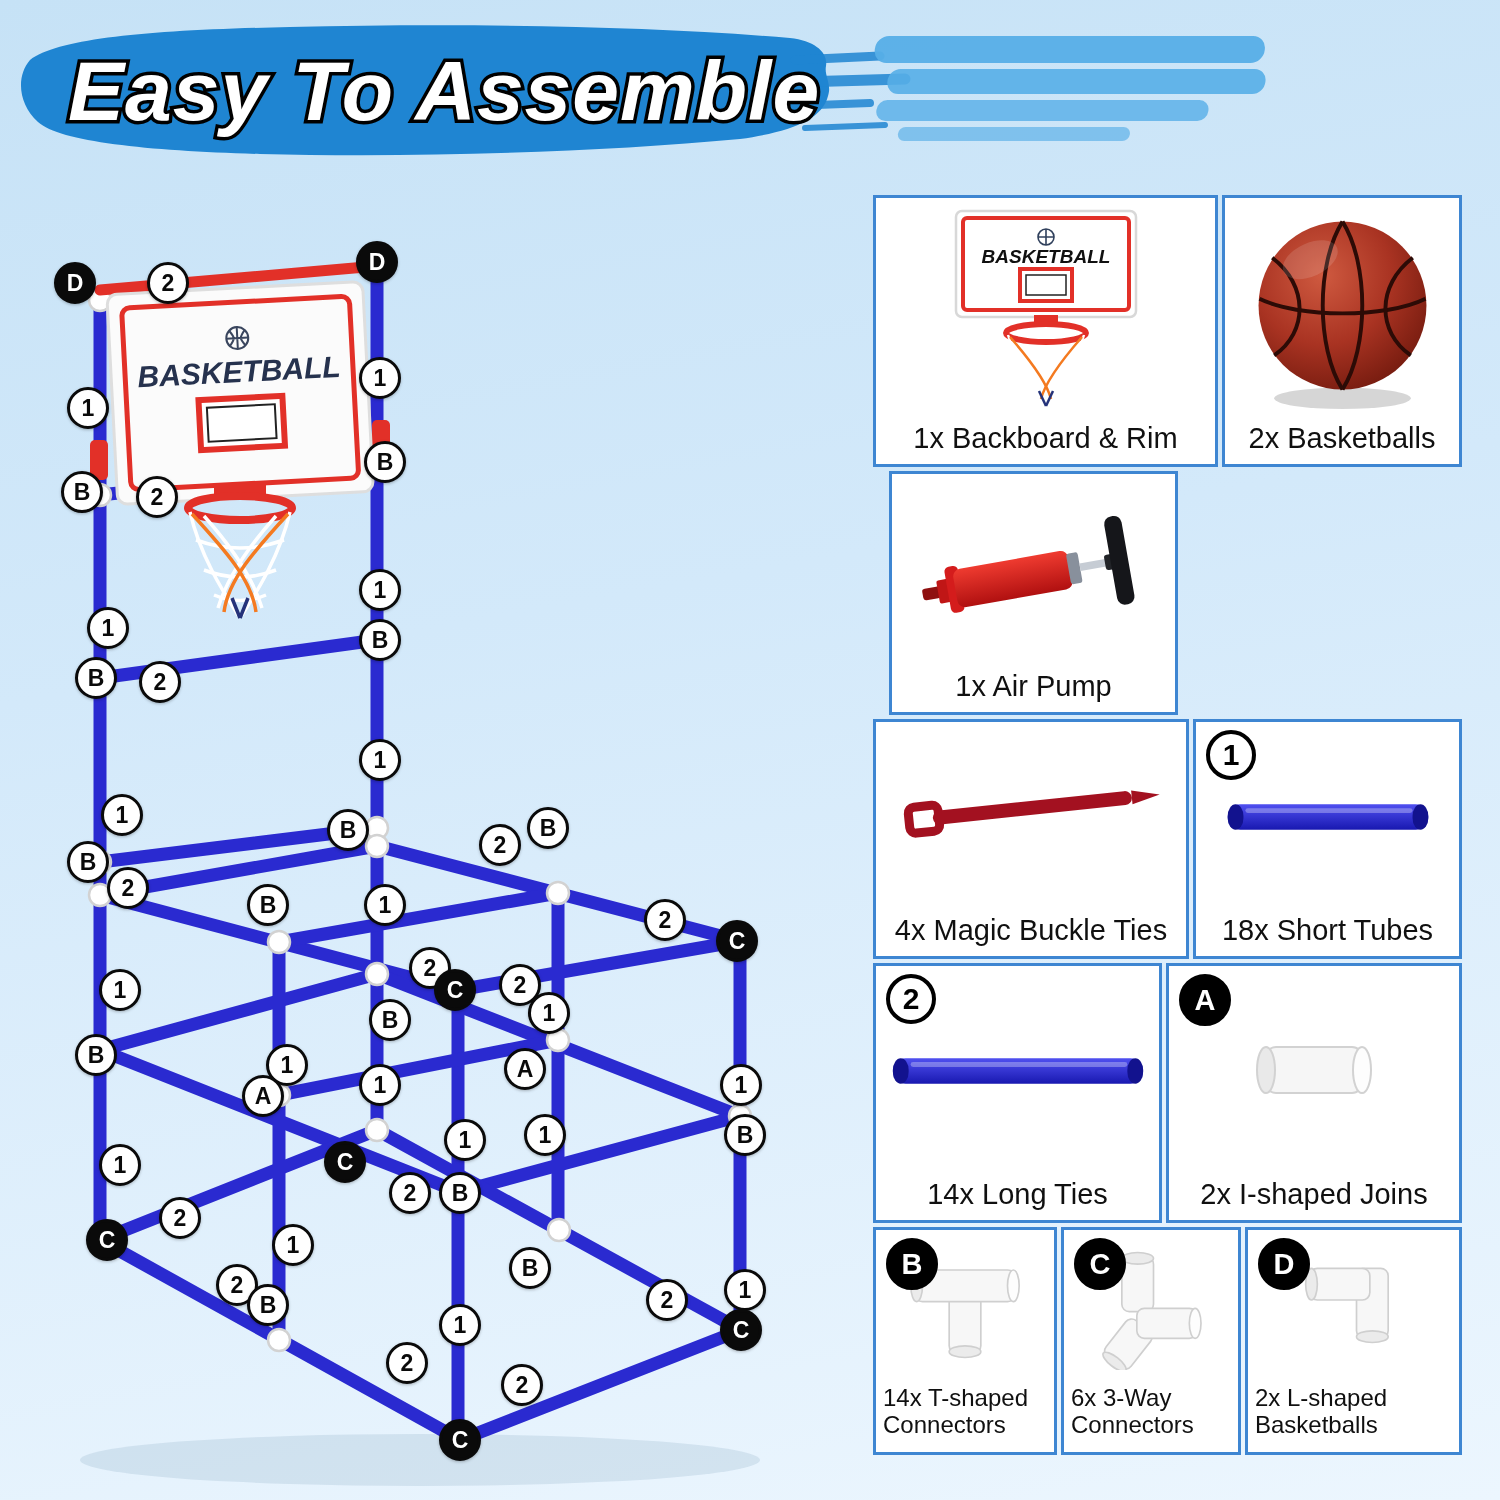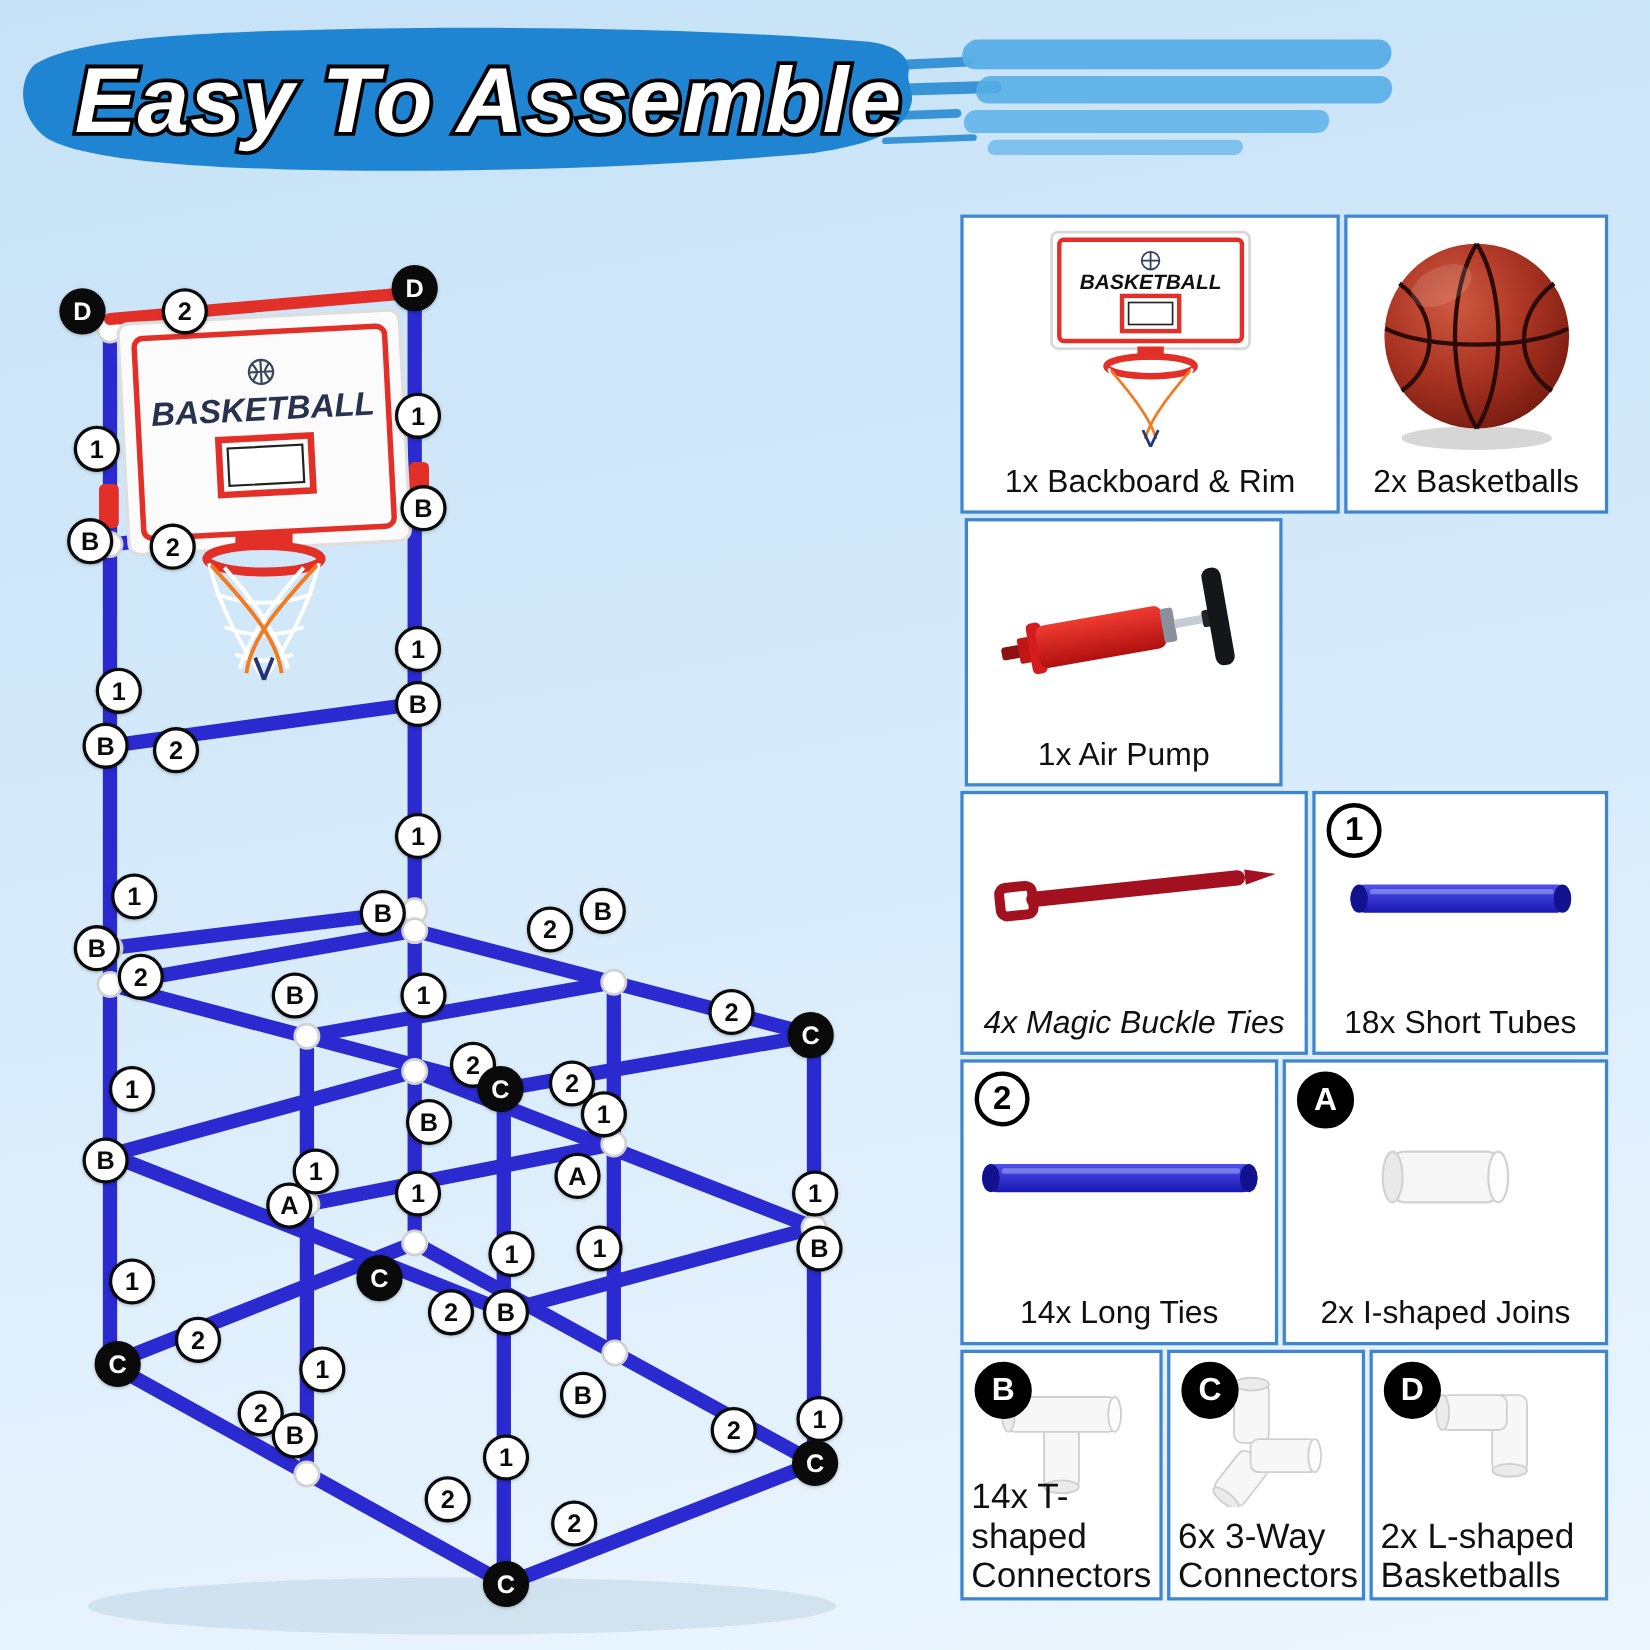--- a/index.html
+++ b/index.html
@@ -16,21 +16,21 @@
     display:flex;align-items:center;justify-content:center;
     font-weight:bold;font-size:23px;transform:translate(-50%,-50%);
     box-shadow:0 1px 3px rgba(0,0,0,.25);
   }
   .marker.light{background:#ffffff;border:3px solid #0a0a0a;color:#0a0a0a;}
   .marker.dark{background:#0a0a0a;border:3px solid #0a0a0a;color:#ffffff;}
   .parts-grid{position:absolute;left:873px;top:195px;width:589px;height:1265px;}
   .cell{position:absolute;background:#ffffff;border:3px solid #3e86d2;box-sizing:border-box;}
   .icon-wrap{position:absolute;left:0;right:0;top:0;bottom:46px;display:flex;align-items:center;justify-content:center;}
   .caption{position:absolute;left:0;right:0;bottom:9px;text-align:center;font-size:29px;color:#101010;}
-  .caption.small{font-size:32px;text-align:left;padding-left:7px;line-height:1.13;bottom:2px;}
+  .caption.small{font-size:24px;text-align:left;padding-left:7px;line-height:1.13;bottom:14px;}
   .badge{position:absolute;left:10px;top:8px;display:flex;align-items:center;justify-content:center;border-radius:50%;font-weight:bold;z-index:3;}
   .badge.light{width:42px;height:42px;background:#fff;border:4px solid #000;color:#000;font-size:30px;}
   .badge.dark{width:46px;height:46px;background:#000;border:3px solid #000;color:#fff;font-size:29px;}
   svg{display:block;}
 </style>
 </head>
 <body>
 
 <div class="top-banner">
   <svg width="1500" height="200" viewBox="0 0 1500 200">
@@ -214,21 +214,21 @@
           <path d="M20 98 C60 118 150 118 190 98"></path>
           <path d="M33 56 C70 84 70 132 35 156"></path>
           <path d="M177 56 C140 84 140 132 175 156"></path>
         </g>
         <ellipse cx="72" cy="58" rx="30" ry="17" fill="#ffffff" opacity="0.13" transform="rotate(-25 72 58)"></ellipse>
       </svg>
     </div>
     <div class="caption">2x Basketballs</div>
   </div>
 
-  <div class="cell" style="left:4px;top:276px;width:289px;height:244px;">
+  <div class="cell" style="left:16px;top:276px;width:289px;height:244px;">
     <div class="icon-wrap">
       <svg width="258" height="185" viewBox="0 0 260 190">
         <defs>
           <linearGradient id="pumpGrad" x1="0" y1="0" x2="0" y2="1">
             <stop offset="0%" stop-color="#ef3b30"></stop>
             <stop offset="100%" stop-color="#b01010"></stop>
           </linearGradient>
         </defs>
         <g transform="rotate(-10 130 100)">
           <rect x="14" y="94" width="18" height="12" rx="3" fill="#8f1010"></rect>
@@ -239,21 +239,21 @@
           <rect x="178" y="96" width="34" height="8" fill="#c6ccd4"></rect>
           <rect x="204" y="92" width="12" height="16" rx="3" fill="#222428"></rect>
           <rect x="210" y="54" width="18" height="92" rx="8" fill="#15161a"></rect>
         </g>
       </svg>
     </div>
     <div class="caption">1x Air Pump</div>
   </div>
 
 
-  <div class="cell" style="left:0;top:524px;width:316px;height:240px;font-style:italic;">
+  <div class="cell" style="left:0;top:524px;width:316px;height:240px;">
     <div class="icon-wrap">
       <svg width="300" height="135" viewBox="0 0 300 135">
         <g transform="rotate(-6 150 65)">
           <rect x="28" y="46" width="30" height="26" rx="6" fill="none" stroke="#a31120" stroke-width="9"></rect>
           <rect x="52" y="52" width="200" height="14" rx="7" fill="#a31120"></rect>
           <path d="M252 52 L280 59 L252 66 Z" fill="#a31120"></path>
         </g>
       </svg>
     </div>
     <div class="caption">4x Magic Buckle Ties</div>

